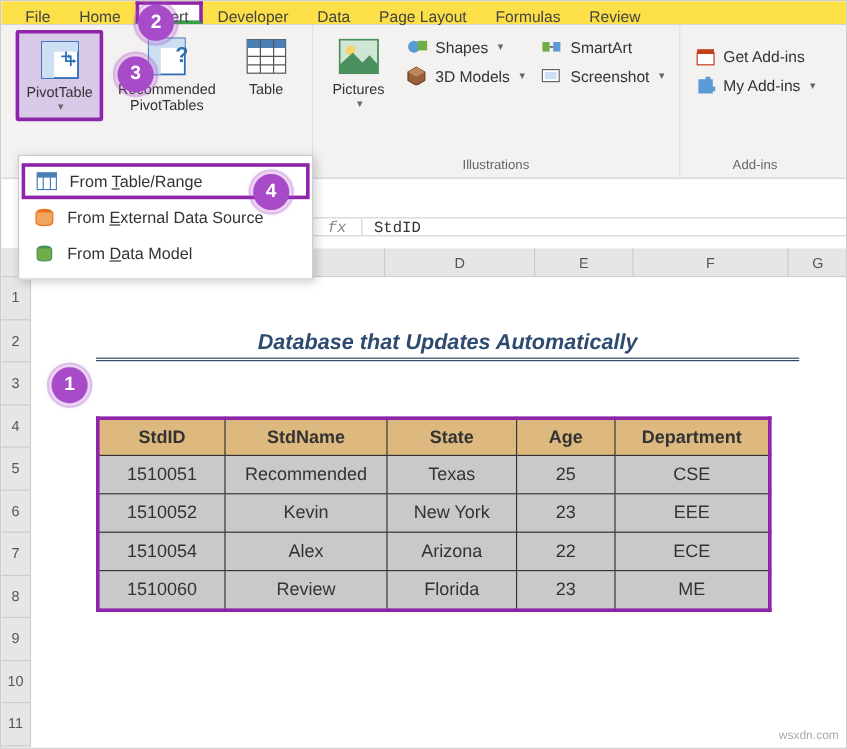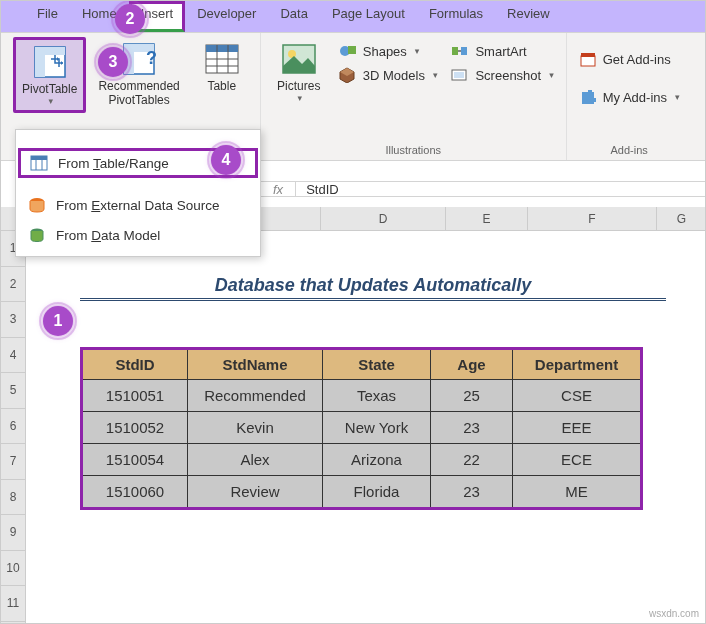--- a/index.html
+++ b/index.html
@@ -1,43 +1,43 @@
 <!DOCTYPE html>
 <html><head>
   <meta charset="utf-8">
   <style>
     * { box-sizing: border-box; margin: 0; padding: 0; }
     body { font-family: "Segoe UI", Arial, sans-serif; font-size: 13px; background: #fff; width: 706px; height: 624px; position: relative; overflow: hidden; border: 1px solid #ccc; }
     
     
-    .tabs { display: flex; background: #c4b5fd; border-bottom: 1px solid #d4d4d4; height: 32px; padding-left: 24px; }
+    .tabs { display: flex; background: #fde047; border-bottom: 1px solid #d4d4d4; height: 20px; padding-left: 8px; }
     .tab { padding: 5px 12px; cursor: pointer; color: #444; font-size: 13px; }
     .tab.active { border: 3px solid #8e24aa; border-bottom: 3px solid #379e4a; background: #fff; padding: 2px 9px; }
     
     
     .ribbon { display: flex; background: #f3f2f1; border-bottom: 1px solid #d4d4d4; height: 128px; position: relative; }
     .ribbon-group { display: flex; flex-direction: column; padding: 4px 8px; border-right: 1px solid #e0e0e0; }
     .ribbon-group-items { display: flex; align-items: flex-start; gap: 6px; flex: 1; }
     .ribbon-group-label { text-align: center; font-size: 11px; color: #666; padding-top: 2px; }
     .big-btn { display: flex; flex-direction: column; align-items: center; justify-content: flex-start; padding: 4px 6px; cursor: pointer; text-align: center; font-size: 12px; color: #333; min-width: 60px; }
     .big-btn .icon-box { width: 36px; height: 36px; display: flex; align-items: center; justify-content: center; margin-bottom: 2px; }
     .big-btn.highlighted { background: #d9c9e8; border: 3px solid #8e24aa; border-radius: 2px; }
     .small-btn-list { display: flex; flex-direction: column; gap: 4px; padding-top: 4px; }
     .small-btn { display: flex; align-items: center; gap: 6px; padding: 2px 4px; cursor: pointer; font-size: 13px; color: #333; }
     .dropdown-arrow { font-size: 9px; color: #666; margin-left: 2px; }
     
     
     .dropdown-menu { position: absolute; top: 128px; left: 14px; background: #fff; border: 1px solid #ccc; box-shadow: 2px 2px 8px rgba(0,0,0,0.2); z-index: 100; width: 246px; padding: 6px 0; }
     .menu-item { display: flex; align-items: center; gap: 10px; padding: 6px 12px; cursor: pointer; font-size: 13.5px; color: #333; }
-    .menu-item.highlighted { border: 3px solid #8e24aa; margin: 12px 2px; padding: 3px 9px; }
+    .menu-item.highlighted { border: 3px solid #8e24aa; margin: 0 2px; padding: 3px 9px; }
     .menu-item .mi-icon { width: 18px; height: 18px; display: flex; align-items: center; justify-content: center; }
     .underline-char { text-decoration: underline; }
     
     
-    .formula-bar { position: absolute; top: 180px; left: 260px; right: 0; display: flex; align-items: center; height: 16px; border-top: 1px solid #d4d4d4; border-bottom: 1px solid #d4d4d4; background: #fff; }
+    .formula-bar { position: absolute; top: 180px; left: 260px; right: 0; display: flex; align-items: center; height: 16px; border-top: 1px solid #d4d4d4; border-bottom: 1px solid #d4d4d4; background: #fff; font-family: Liberation Mono, monospace; }
     .fx-label { padding: 0 12px; font-style: italic; color: #888; border-right: 1px solid #d4d4d4; height: 100%; display: flex; align-items: center; }
     .formula-input { flex: 1; padding: 0 10px; font-size: 13px; color: #333; }
     
     
     .grid-area { position: absolute; top: 206px; left: 0; right: 0; bottom: 0; display: flex; }
     .row-headers { display: flex; flex-direction: column; background: #e6e6e6; border-right: 1px solid #ccc; }
     .corner-cell { height: 24px; background: #e6e6e6; border-bottom: 1px solid #ccc; width: 24px; }
     .row-header { height: 35.5px; display: flex; align-items: center; justify-content: center; border-bottom: 1px solid #ccc; font-size: 12px; color: #555; width: 24px; }
     .col-body { flex: 1; display: flex; flex-direction: column; }
     .col-headers { display: flex; height: 24px; background: #e6e6e6; border-bottom: 1px solid #ccc; }
@@ -193,21 +193,21 @@
       <div class="small-btn-list" style="padding-top:12px;">
         <div class="small-btn">
           <span>
               <svg width="18" height="16">
                 <rect x="2" y="5" width="14" height="10" fill="#fff" stroke="#c43e1c"></rect>
                 <rect x="2" y="2" width="14" height="4" fill="#c43e1c"></rect>
               </svg>
             </span>
           <span>Get Add-ins</span>
         </div>
-        <div class="small-btn" style="margin-top:14px;">
+        <div class="small-btn" style="">
           <span>
               <svg width="18" height="16">
                 <path d="M3 3 L9 3 L9 1 L13 1 L13 3 L15 3 L15 9 L17 9 L17 13 L15 13 L15 15 L3 15 Z" fill="#5b9bd5"></path>
               </svg>
             </span>
           <span>My Add-ins</span>
             <span class="dropdown-arrow">▾</span>
         </div>
       </div>
     </div>

